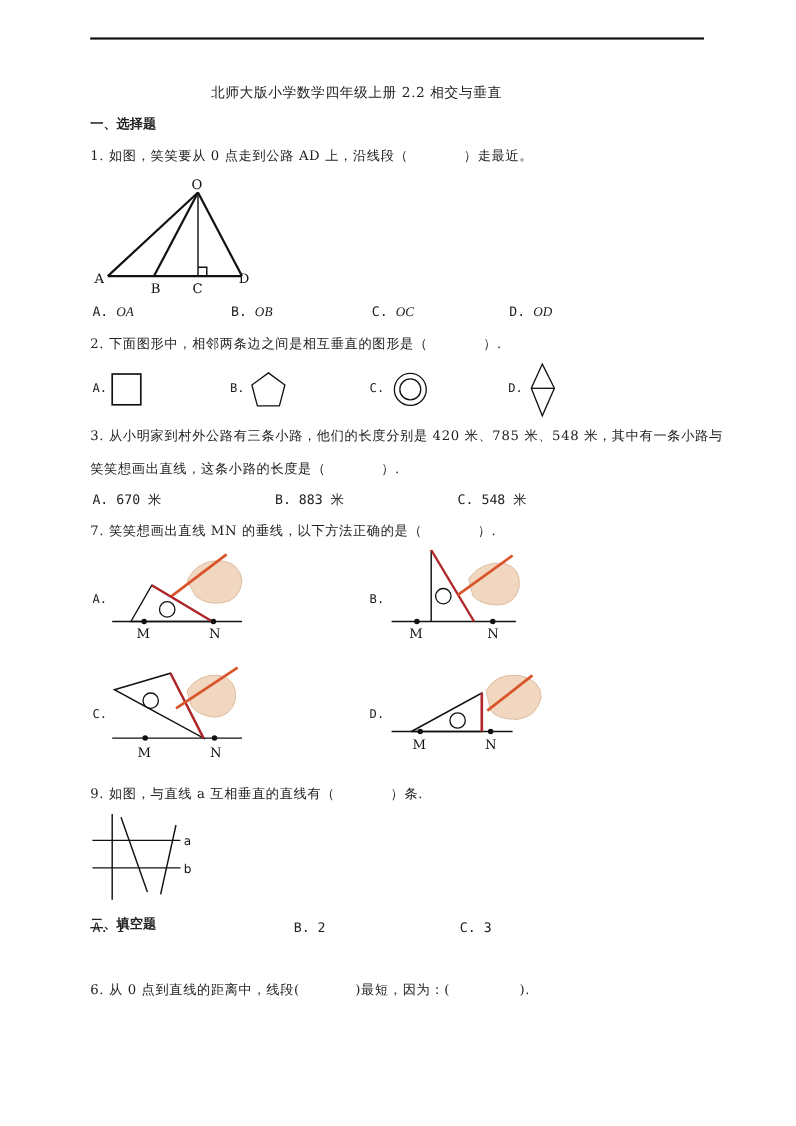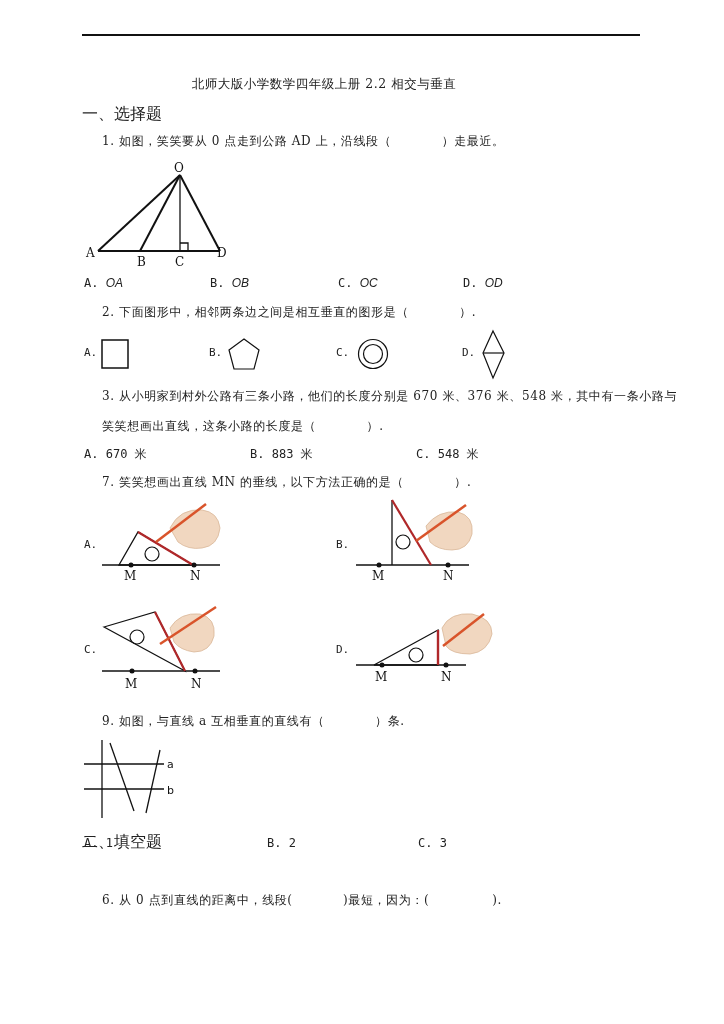--- a/index.html
+++ b/index.html
@@ -4,24 +4,24 @@
   <style>
     html, body { margin: 0; padding: 0; background: #ffffff; }
     body {
       width: 724px; height: 1024px; position: relative; overflow: hidden;
       font-family: "DejaVu Serif", "Liberation Serif", serif;
       color: #222;
     }
     .top-rule { position: absolute; left: 82px; top: 34px; width: 558px; height: 2px; background: #111; }
     .abs { position: absolute; white-space: nowrap; }
     .title { font-size: 12.5px; left: 0; width: 648px; text-align: center; top: 76px; letter-spacing: 0.5px; }
-    .sec { font-size: 16px; left: 82px; }
-    .q { font-size: 12px; left: 82px; letter-spacing: 0.6px; margin-left: 20px; }
+    .sec { font-size: 12px; left: 82px; font-weight: bold; }
+    .q { font-size: 12px; left: 82px; letter-spacing: 0.6px; }
     .opt { font-size: 12px; font-family: "DejaVu Sans Mono", "Liberation Mono", monospace; }
-    .opt i { font-family: Liberation Sans, sans-serif; font-style: italic; }
+    .opt i { font-family: Liberation Serif, serif; font-style: italic; }
     .lab { font-size: 11px; font-family: "DejaVu Sans Mono", "Liberation Mono", monospace; }
     svg { position: absolute; overflow: visible; }
     .fig-label { font-family: "DejaVu Serif", "Liberation Serif", serif; font-size: 12px; fill: #111; }
     .mono-label { font-family: "DejaVu Sans", sans-serif; font-size: 11px; fill: #111; }
   </style>
 </head>
 <body>
 
 <div class="top-rule"></div>
 
@@ -69,21 +69,21 @@
   <circle cx="16" cy="17" r="14.5" fill="none" stroke="#111" stroke-width="1.2"></circle>
   <circle cx="16" cy="17" r="9.5" fill="none" stroke="#111" stroke-width="1.2"></circle>
 </svg>
 
 <div class="abs lab" style="left:462px;top:346px">D.</div>
 <svg style="left:482px;top:330px" width="24" height="50">
   <polygon points="11,1 22,23 11,48 1,23" fill="none" stroke="#111" stroke-width="1.2"></polygon>
   <line x1="1" y1="23" x2="22" y2="23" stroke="#111" stroke-width="1.2"></line>
 </svg>
 
-<div class="abs q" style="top:388px">3. 从小明家到村外公路有三条小路，他们的长度分别是 670 米、376 米、548 米，其中有一条小路与</div>
+<div class="abs q" style="top:388px">3. 从小明家到村外公路有三条小路，他们的长度分别是 420 米、785 米、548 米，其中有一条小路与</div>
 <div class="abs q" style="top:418px">笑笑想画出直线，这条小路的长度是（　　　　）.</div>
 <div class="abs opt" style="left:84px;top:446px"><span>A.</span> <span>670 米</span></div>
 <div class="abs opt" style="left:250px;top:446px"><span>B.</span> <span>883 米</span></div>
 <div class="abs opt" style="left:416px;top:446px"><span>C.</span> <span>548 米</span></div>
 
 <div class="abs q" style="top:474px">7. 笑笑想画出直线 MN 的垂线，以下方法正确的是（　　　　）.</div>
 
 <div class="abs lab" style="left:84px;top:538px">A.</div>
 <svg style="left:100px;top:498px" width="125" height="85" viewBox="0 0 125 85">
   <line x1="2" y1="67" x2="120" y2="67" stroke="#111" stroke-width="1.3"></line>

